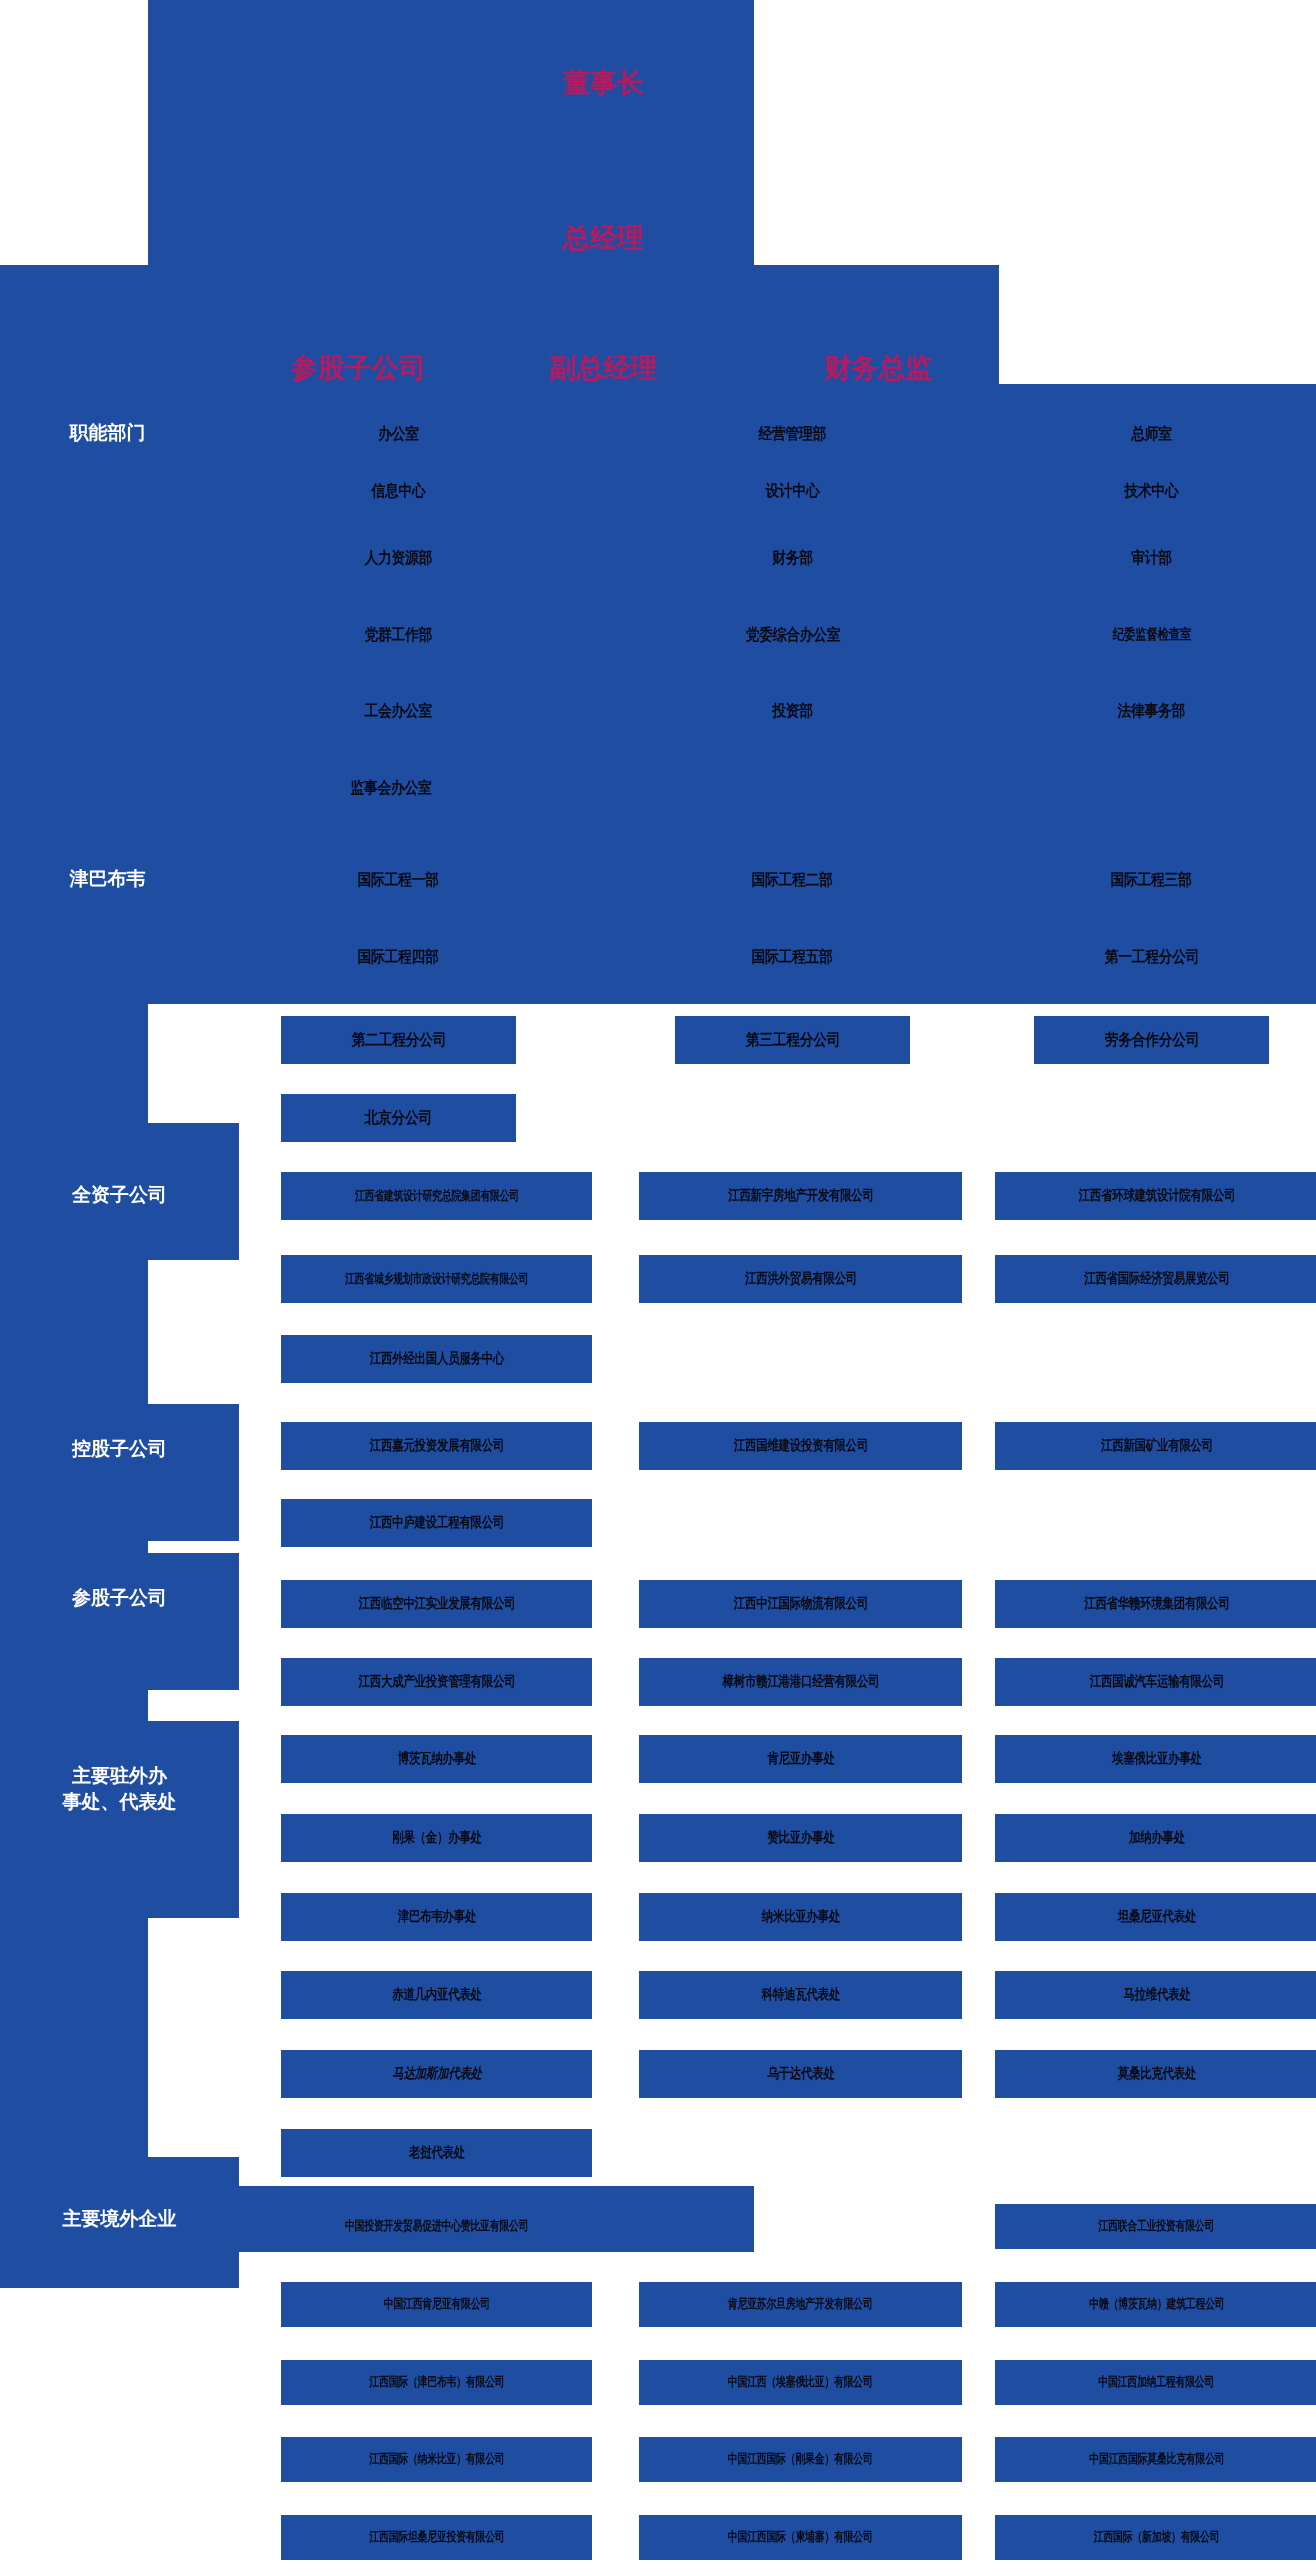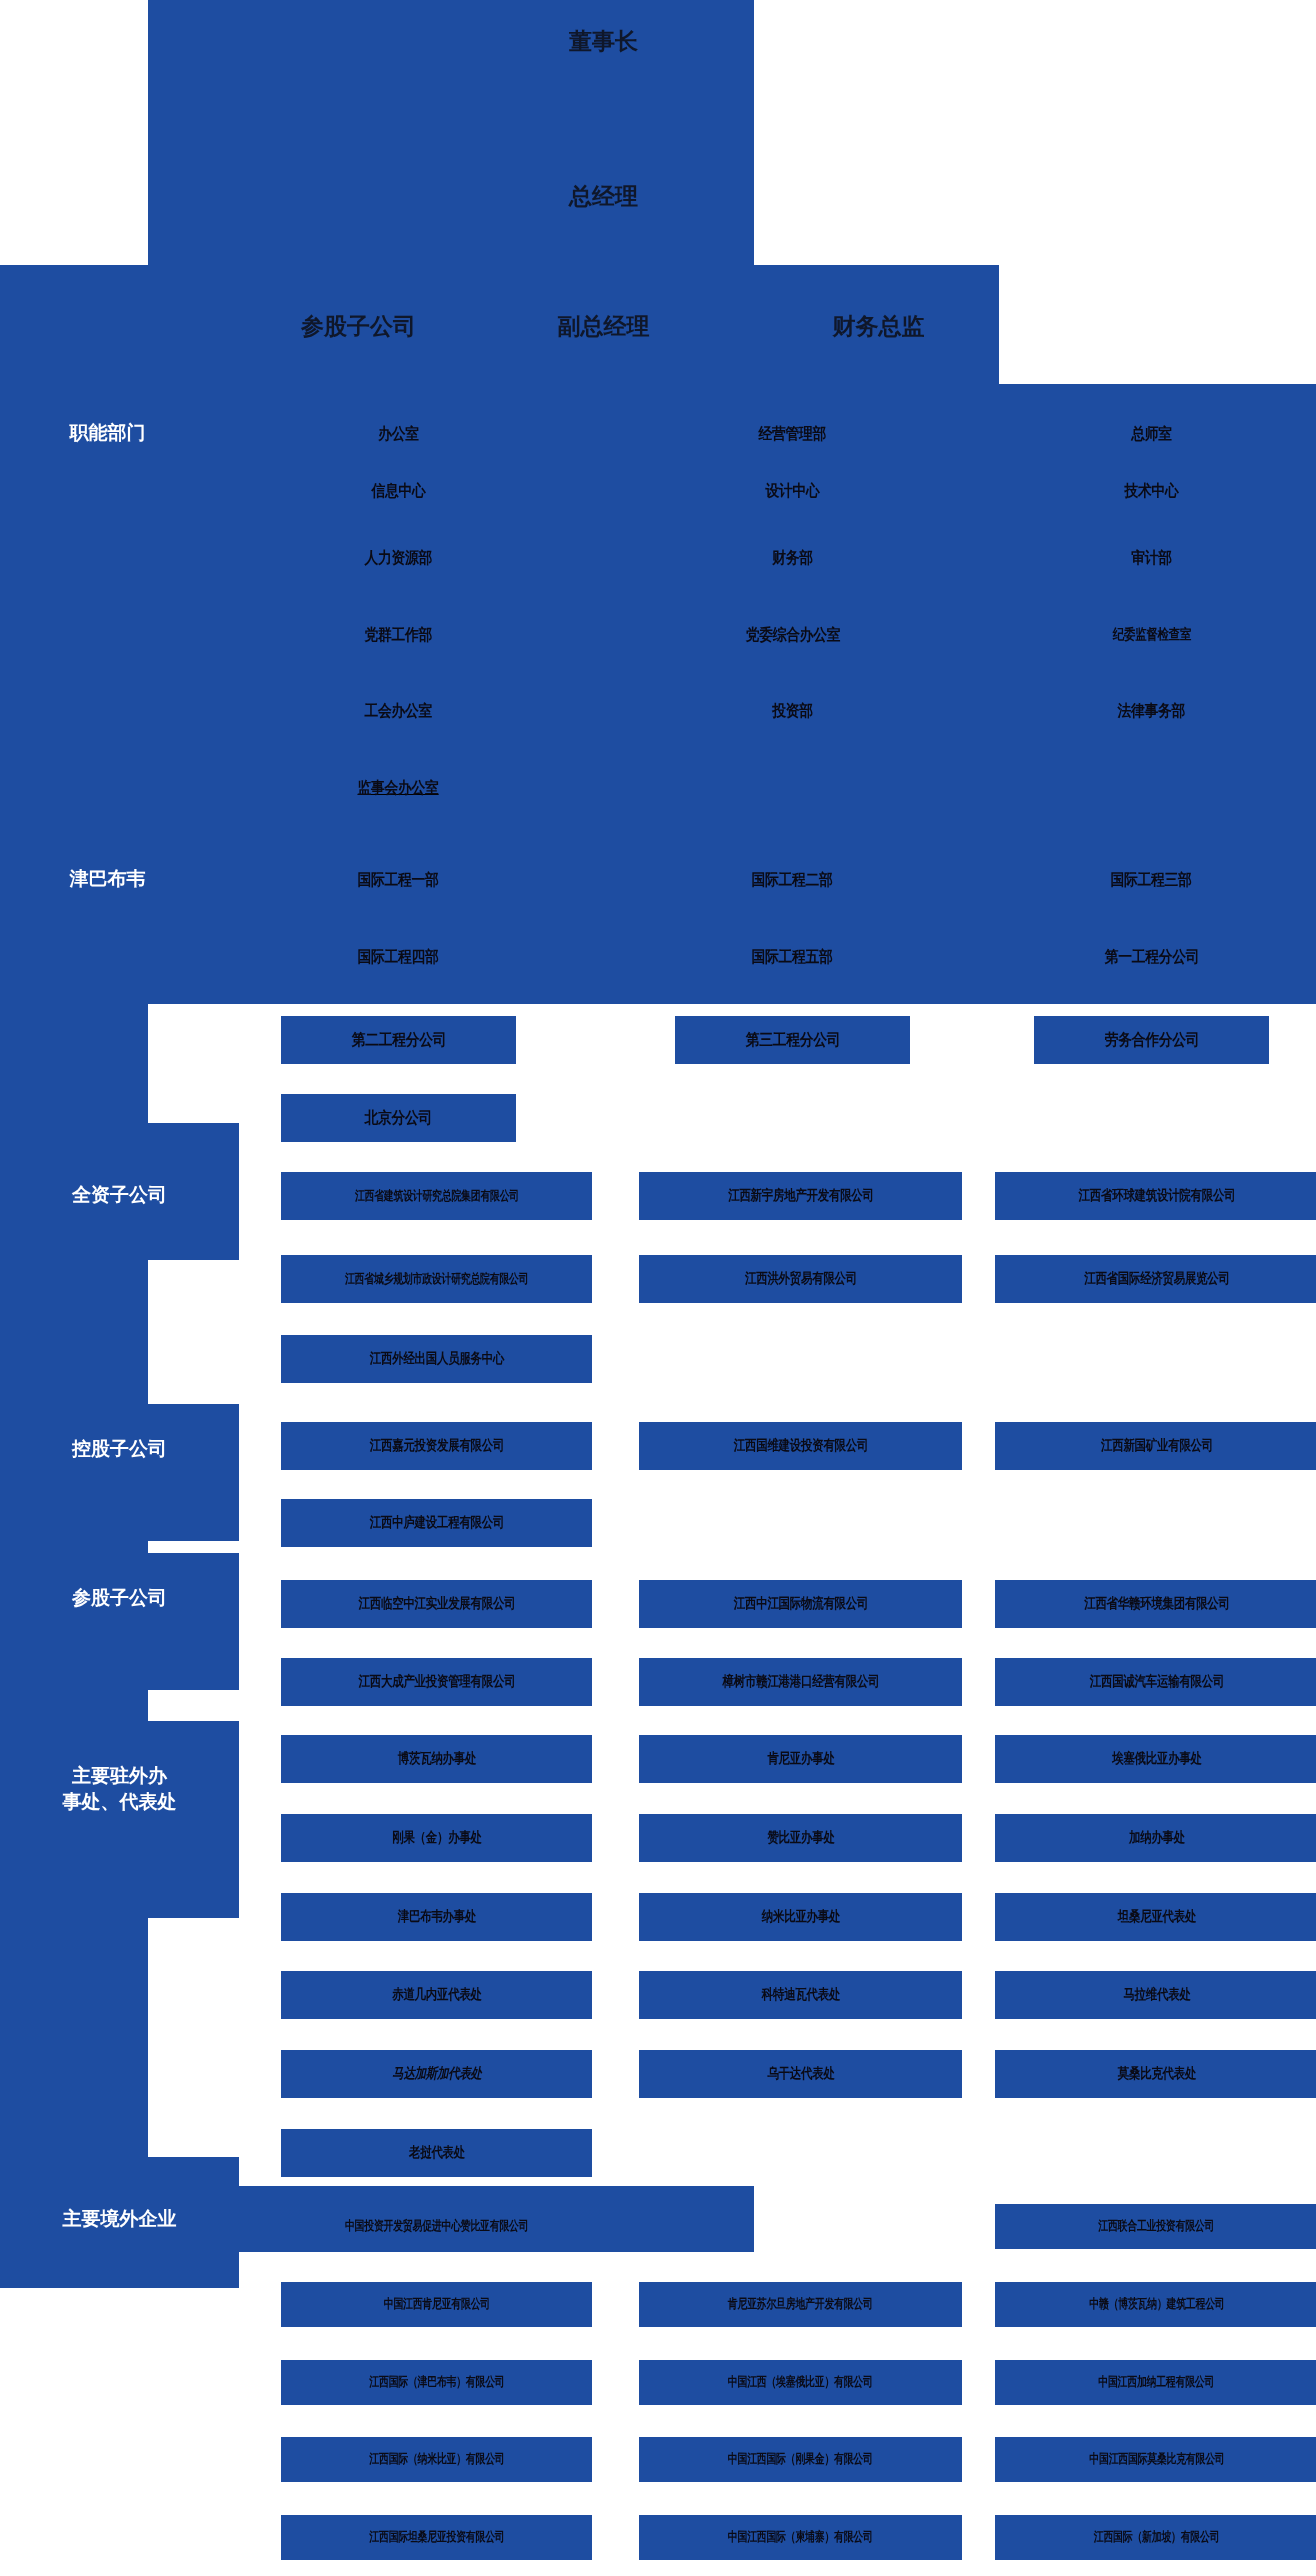--- a/index.html
+++ b/index.html
@@ -26,29 +26,30 @@
     display: flex;
     align-items: center;
     justify-content: center;
     text-align: center;
     line-height: 1.25;
   }
 
   
   .exec-label {
     position: absolute;
-    color: #0f172a;
+    color: #be185d;
     font-weight: bold;
-    font-size: 23px;
+    font-size: 27px;
     text-align: center;
     white-space: nowrap;
     display: flex;
     align-items: center;
     justify-content: center;
     line-height: 1.2;
+    margin-top: 41px;
   }
 
   
   .row-label {
     position: absolute;
     color: #ffffff;
     font-weight: bold;
     font-size: 19px;
     text-align: center;
     display: flex;
@@ -107,21 +108,21 @@
     </div>
   <div class="blk" style="left:281px; top:542px; width:235px; height:31px;">
       <span class="node-text">人力资源部</span>
     </div>
   <div class="blk" style="left:281px; top:619px; width:235px; height:31px;">
       <span class="node-text">党群工作部</span>
     </div>
   <div class="blk" style="left:281px; top:695px; width:235px; height:31px;">
       <span class="node-text">工会办公室</span>
     </div>
-  <div class="blk" style="left:281px; top:772px; width:235px; height:31px;text-decoration:underline;">
+  <div class="blk" style="left:274px; top:772px; width:235px; height:31px;">
       <span class="node-text">监事会办公室</span>
     </div>
 
   <div class="blk" style="left:675px; top:418px; width:235px; height:31px;">
       <span class="node-text">经营管理部</span>
     </div>
   <div class="blk" style="left:675px; top:475px; width:235px; height:31px;">
       <span class="node-text">设计中心</span>
     </div>
   <div class="blk" style="left:675px; top:542px; width:235px; height:31px;">

